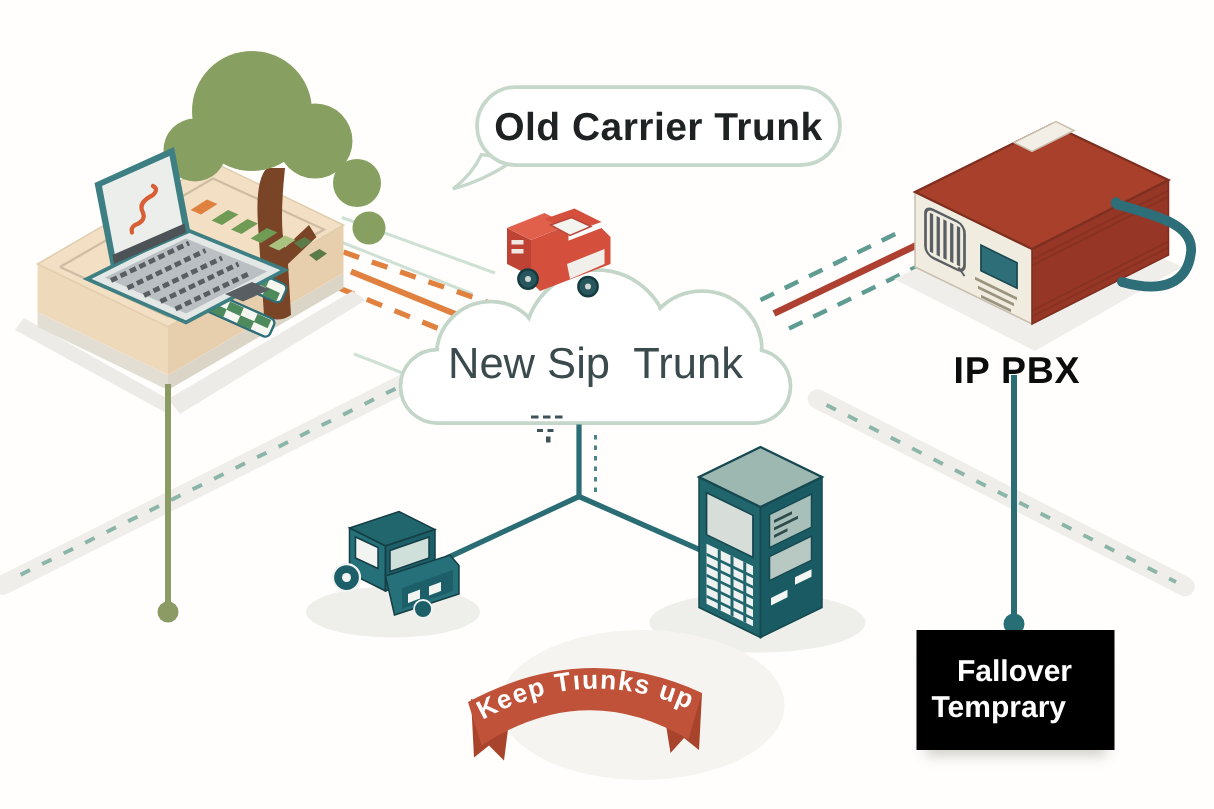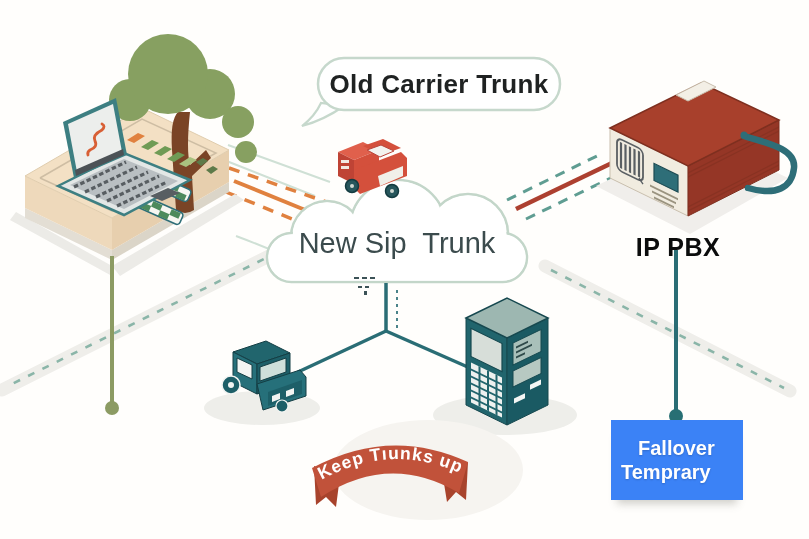--- a/index.html
+++ b/index.html
@@ -11,21 +11,21 @@
                 color:#1f2222;letter-spacing:.3px;}
   .cloud-label{left:268px;top:220px;width:258px;height:46px;font-size:29px;font-weight:500;
                color:#3b4b4d;white-space:pre;}
   .pbx-label{left:604px;top:233px;width:148px;height:28px;font-size:25px;font-weight:700;
              color:#0b0c0c;letter-spacing:.5px;}
   .sign{flex-direction:column;justify-content:center;color:#fff;font-weight:700;
         line-height:1.2;text-shadow:0 1px 2px rgba(0,0,0,.18);
         box-shadow:0 10px 8px -6px rgba(90,90,80,.28);}
   .sign-left{left:38px;top:414px;width:140px;height:86px;background:#8c9b63;
              align-items:flex-start;padding-left:22px;box-sizing:border-box;font-size:21px;}
-  .sign-right{left:611px;top:420px;width:132px;height:80px;background:#3b82f6;
+  .sign-right{left:611px;top:420px;width:132px;height:80px;background:#000000;
               align-items:flex-start;padding-left:10px;box-sizing:border-box;font-size:20px;}
   .sign-right .l1{margin-left:17px;}
 </style>
 </head>
 <body>
 
 <div class="stage">
 
 <svg width="809" height="539" viewBox="0 0 809 539" xmlns="http://www.w3.org/2000/svg">
 

